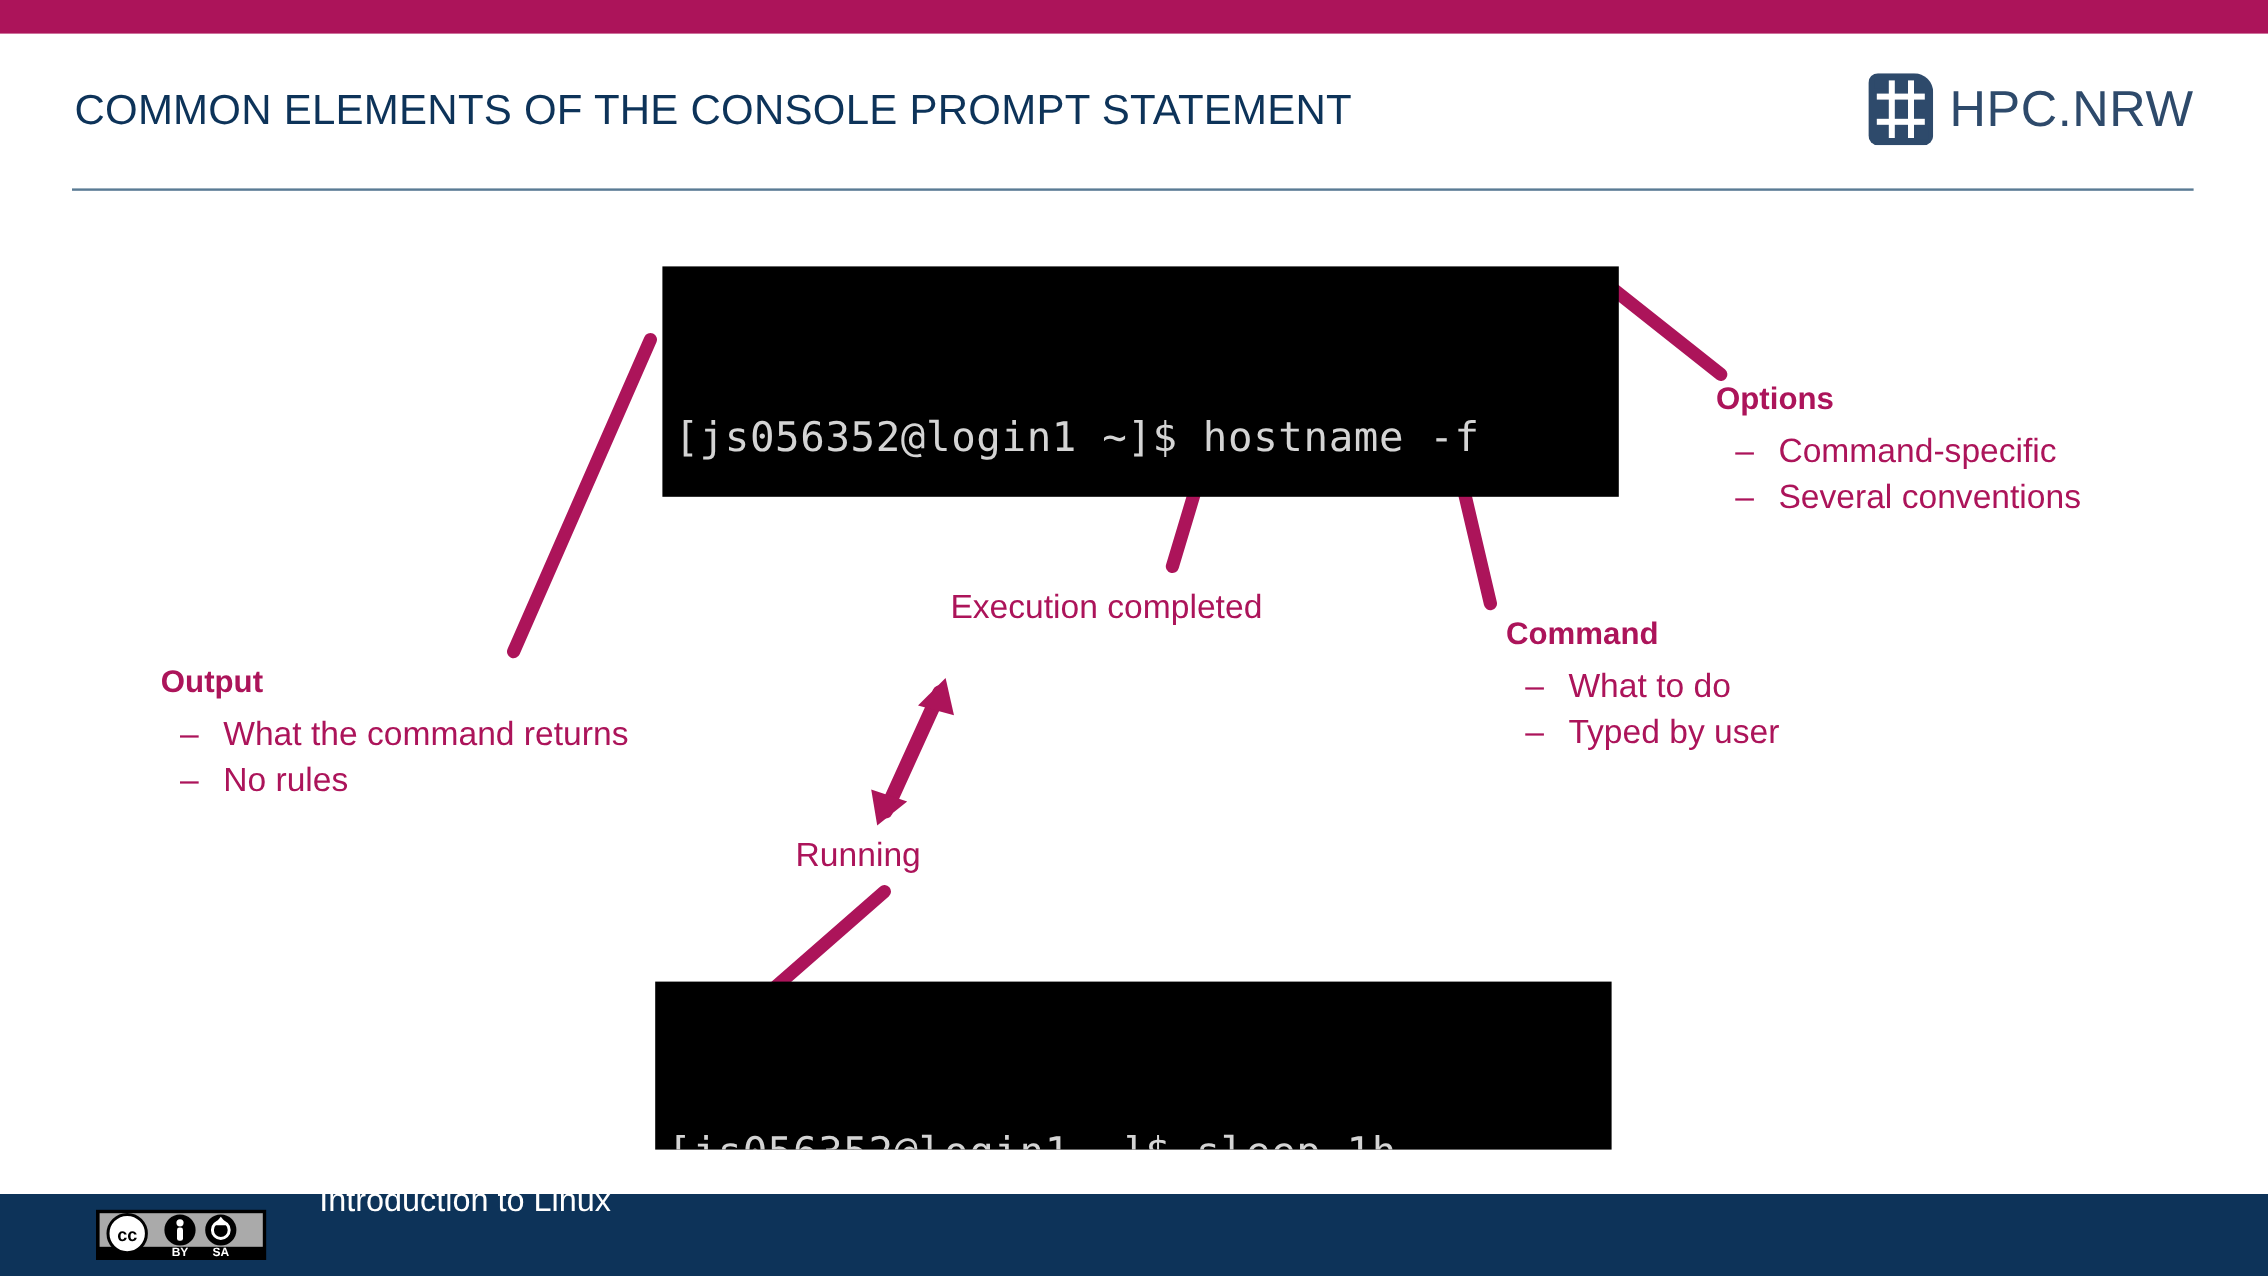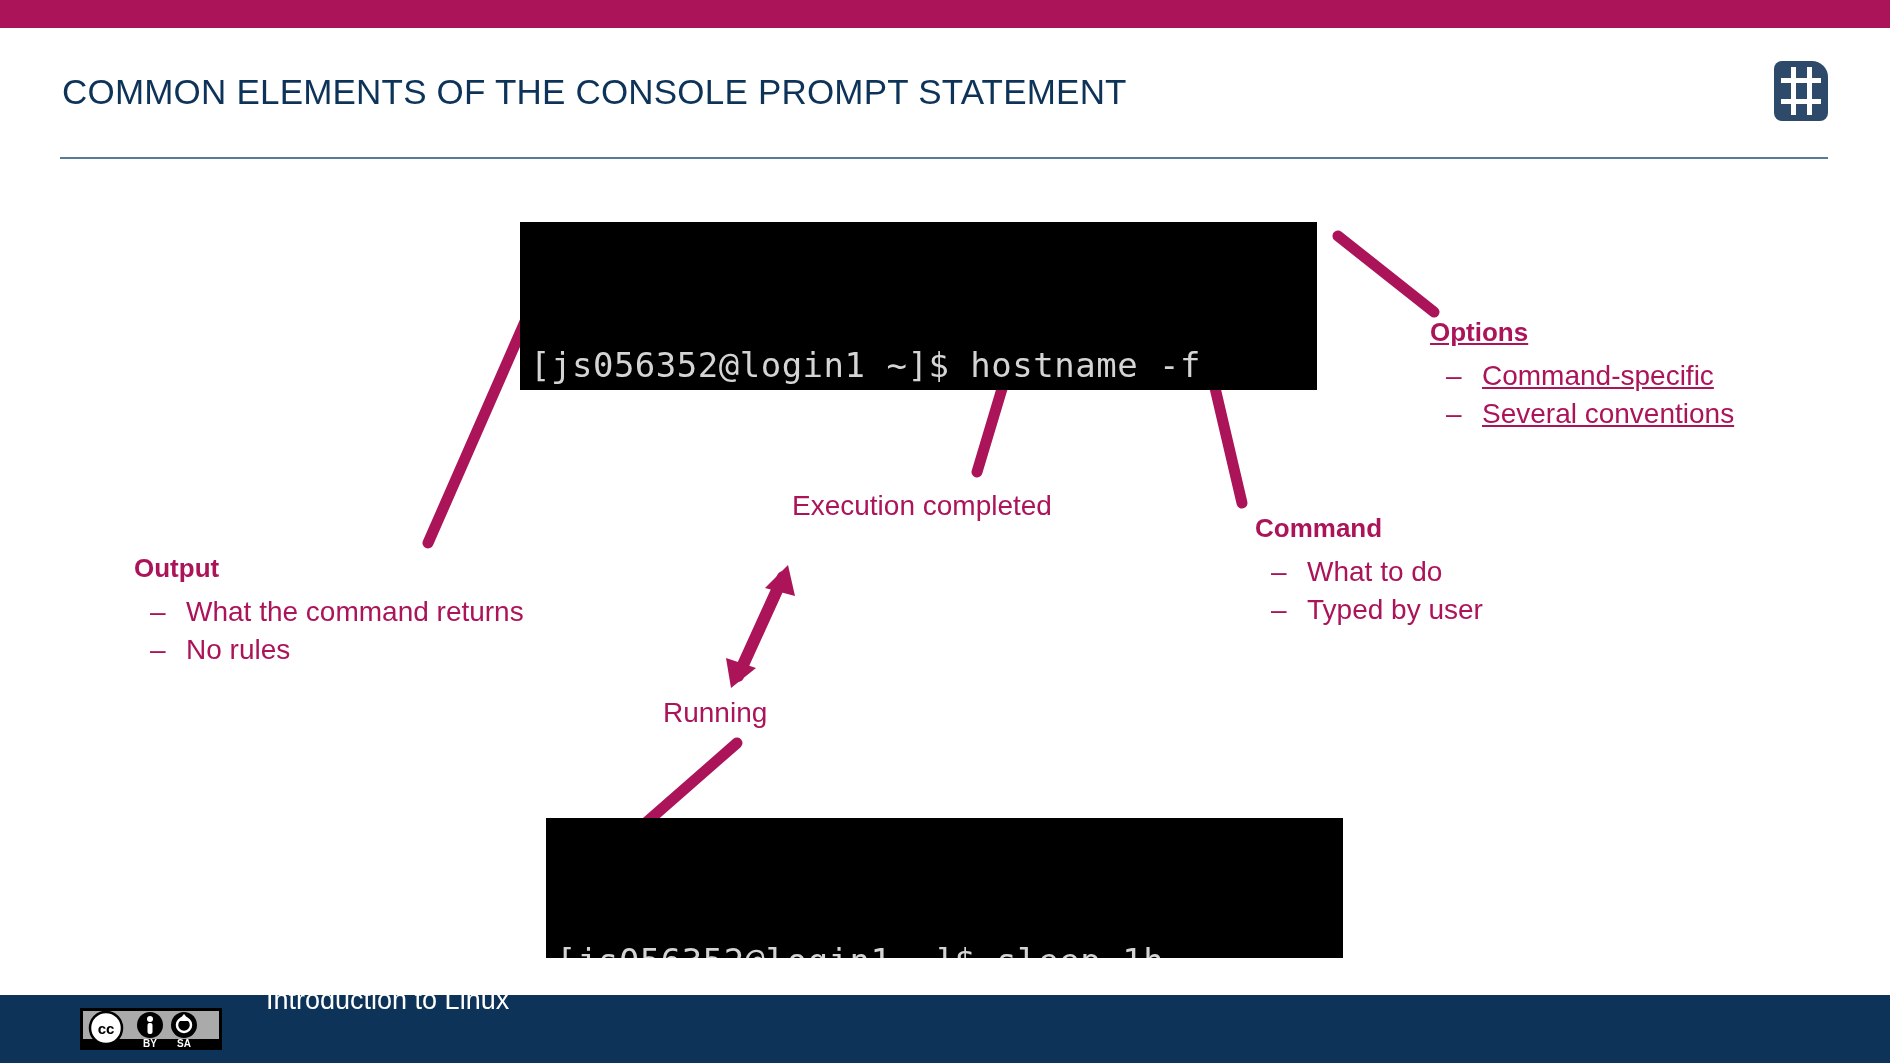--- a/index.html
+++ b/index.html
@@ -75,24 +75,24 @@
     font-family: "DejaVu Sans Mono", "Liberation Mono", monospace;
     font-size: 34px;
     line-height: 54px;
     letter-spacing: 0.5px;
     padding: 8px 0 10px 10px;
     box-sizing: border-box;
     overflow: hidden;
     white-space: pre;
   }
   #terminal-1 {
-    left: 520px;
+    left: 552px;
     top: 222px;
     width: 797px;
-    height: 168px;
+    height: 192px;
   }
   #terminal-2 {
     left: 546px;
     top: 818px;
     width: 797px;
     height: 140px;
   }
   .term-line { display: block; }
 
   
@@ -123,21 +123,21 @@
     white-space: nowrap;
     padding-left: 52px;
     position: relative;
   }
   .anno-list li .dash {
     position: absolute;
     left: 16px;
     top: 0;
   }
 
-  #anno-options { left: 1430px; top: 316px; text-decoration: underline; }
+  #anno-options { left: 1430px; top: 316px; }
   #anno-command { left: 1255px; top: 512px; }
   #anno-output  { left: 134px;  top: 552px; }
   #anno-newprompt { left: 792px; top: 488px; }
   #anno-running { left: 663px;  top: 697px; font-size: 28px; white-space: nowrap; }
 
   
   #connectors {
     position: absolute;
     left: 0; top: 0;
     width: 1890px;
@@ -186,20 +186,21 @@
       <rect x="7" y="17" width="40" height="5"></rect>
       <rect x="7" y="38" width="40" height="5"></rect>
       <rect x="17" y="6" width="5" height="48"></rect>
       <rect x="33" y="6" width="5" height="48"></rect>
     </g>
     <g fill="#2e4a6b">
       <rect x="5" y="5" width="10" height="8"></rect>
       <rect x="40" y="45" width="10" height="10"></rect>
     </g>
   </svg>
+  <div id="logo-text">HPC.NRW</div>
 </div>
 
 <svg id="connectors">
 
   <line x1="542" y1="283" x2="428" y2="543" stroke="#ac145a" stroke-width="11" stroke-linecap="round"></line>
 
   <line x1="1013" y1="352" x2="977" y2="472" stroke="#ac145a" stroke-width="11" stroke-linecap="round"></line>
 
   <line x1="1186" y1="264" x2="1242" y2="503" stroke="#ac145a" stroke-width="11" stroke-linecap="round"></line>
 

